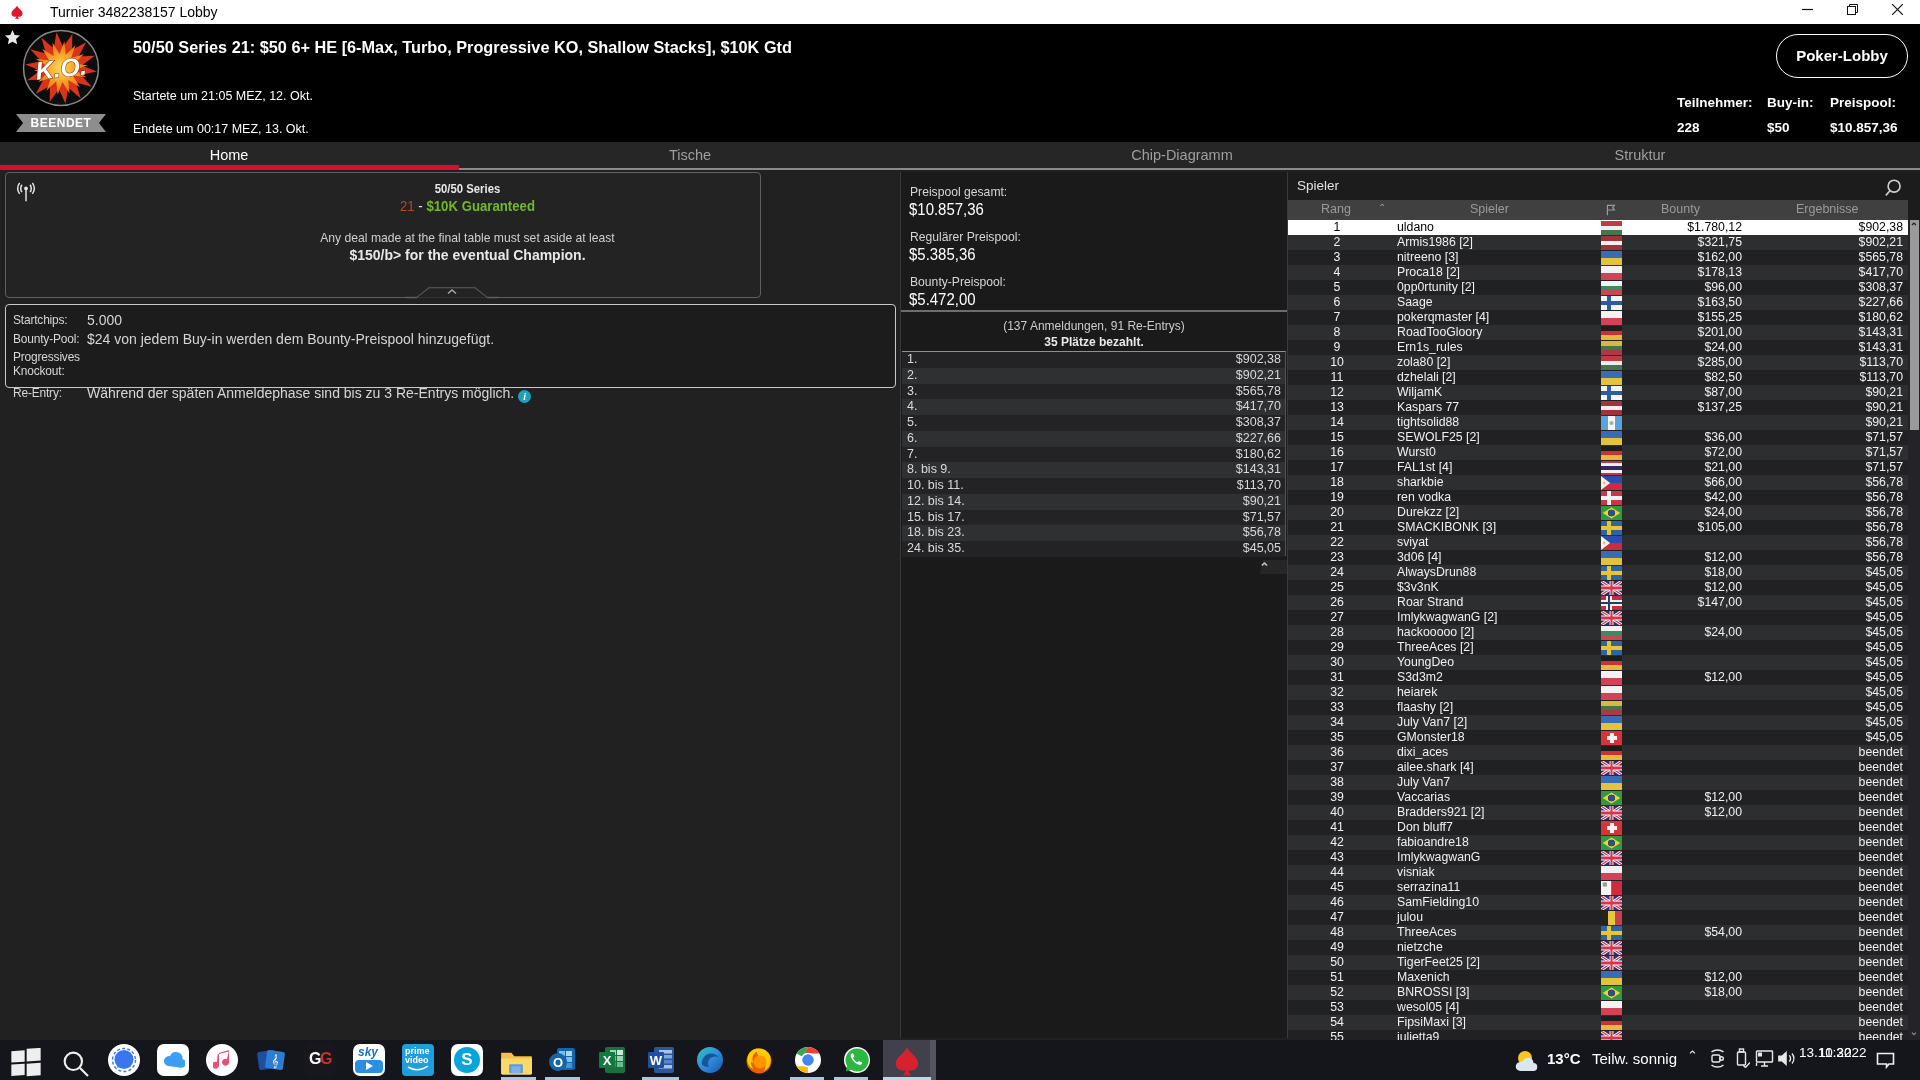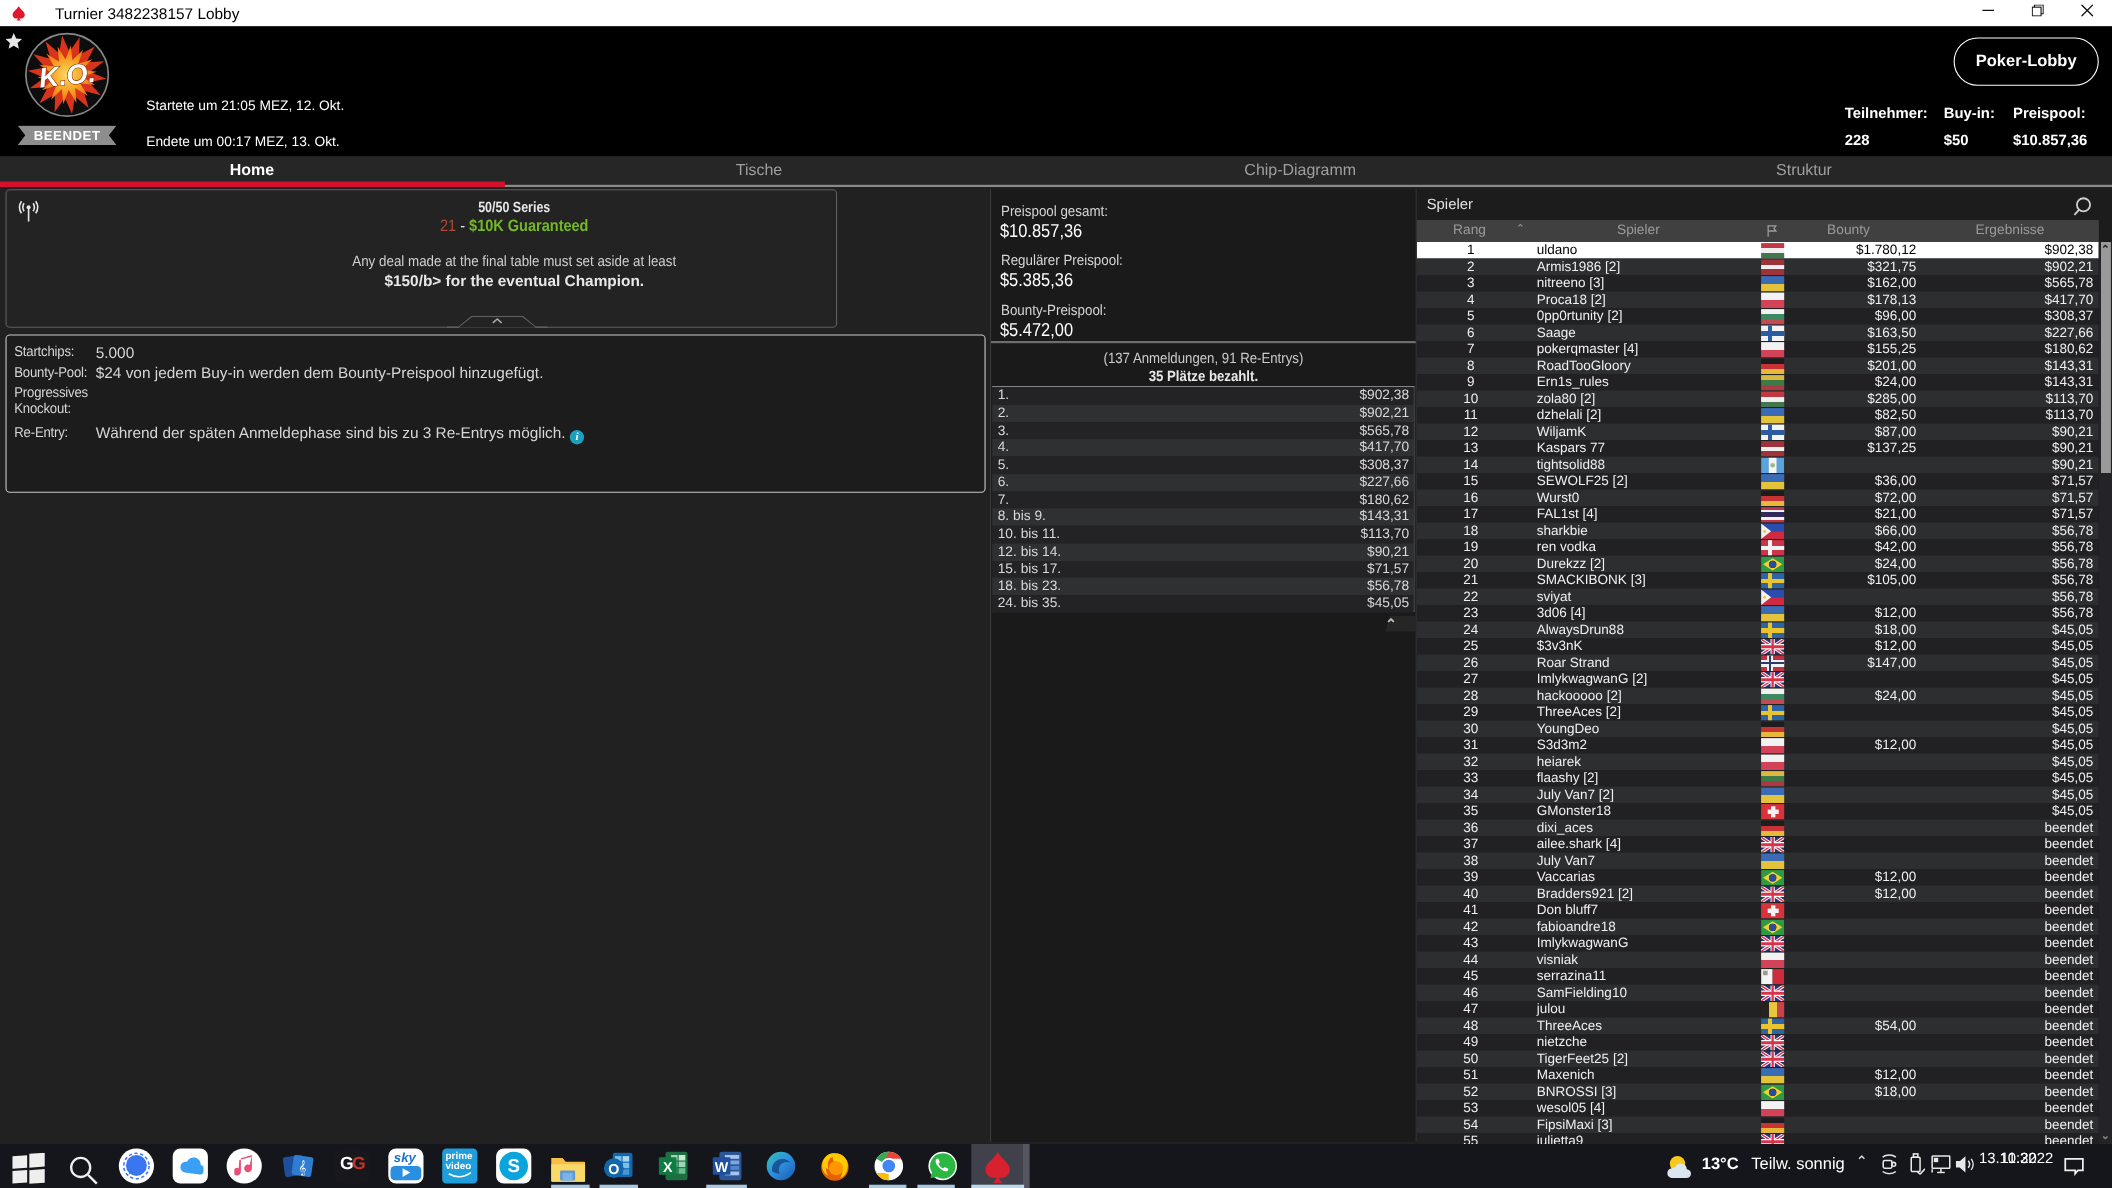--- a/index.html
+++ b/index.html
@@ -16,21 +16,21 @@
 .stat{position:absolute;top:71px;font-size:13.5px;font-weight:bold}
 .statv{position:absolute;top:96px;font-size:13.5px;font-weight:bold}
 .ribbon{position:absolute;left:16px;top:90px;width:90px;height:18px;background:#8d8d8d;color:#fff;font-size:12px;font-weight:bold;letter-spacing:.5px;text-align:center;line-height:18px;clip-path:polygon(0 0,100% 0,calc(100% - 7px) 50%,100% 100%,0 100%,7px 50%)}
 
 .tabbar{position:absolute;left:0;top:142px;width:1920px;height:28px;background:#262626}
 .tabbar .gl{position:absolute;left:0;bottom:0;width:1920px;height:2px;background:#8a8a8a}
 .tabbar .rl{position:absolute;left:0;bottom:0;width:459px;height:5px;background:#d50f2e}
 .tab{position:absolute;top:5px;font-size:14.5px;color:#9f9f9f;width:200px;text-align:center}
 
 .box1{position:absolute;left:5px;top:172px;width:756px;height:126px;background:#232323;border:1px solid #606060;border-radius:4px;color:#e8e8e8}
-.box2{position:absolute;left:5px;top:304px;width:891px;height:144px;background:#1c1c1c;border:1px solid #c9c9c9;border-radius:4px;color:#dcdcdc}
+.box2{position:absolute;left:5px;top:304px;width:891px;height:84px;background:#1c1c1c;border:1px solid #c9c9c9;border-radius:4px;color:#dcdcdc}
 .bc{left:32px;width:859px;text-align:center;position:absolute;font-size:13.5px}
 .lbl{position:absolute;left:7px;font-size:13px;color:#d6d6d6;letter-spacing:-0.2px;transform:scaleX(.92);transform-origin:0 50%}
 .val{position:absolute;left:81px;font-size:14px;color:#d6d6d6}
 .info{display:inline-block;width:13px;height:13px;border-radius:50%;background:#1f9fbe;color:#fff;font-size:10px;font-weight:bold;text-align:center;line-height:13px;vertical-align:-2px;font-family:"Liberation Serif",serif;font-style:italic}
 
 .mid{position:absolute;left:900px;top:172px;width:388px;height:866px;background:#1a1a1a;border-left:1px solid #3a3a3a;border-right:1px solid #3a3a3a;box-sizing:border-box;color:#d6d6d6}
 .mid .l1{position:absolute;left:9px;font-size:13.5px;transform:scaleX(.9);transform-origin:0 50%}
 .mid .l2{position:absolute;left:8px;font-size:17px;color:#fff;transform:scaleX(.88);transform-origin:0 50%}
 .mid .ctr{position:absolute;width:100%;text-align:center;font-size:13.5px;transform:scaleX(.89)}
 .mdiv{position:absolute;left:0;top:138px;width:386px;height:1.5px;background:#6e6e6e}
@@ -115,34 +115,35 @@
           <stop offset="0.55" stop-color="#f6a023"></stop>
           <stop offset="1" stop-color="#ec6c13"></stop>
         </radialGradient>
       </defs>
    <circle cx="39" cy="39" r="37.5" fill="#0d0d0d" stroke="#888" stroke-width="1.5"></circle>
    <polygon fill="#d8341c" points="72.8,26.7 59.8,36.4 74.8,42.6 58.9,45.7 69.7,57.7 54.0,53.6 58.6,69.2 46.2,58.7 43.5,74.7 36.9,59.9 27.6,73.1 28.1,56.9 13.9,64.8 21.4,50.4 5.2,51.3 18.2,41.6 3.2,35.4 19.1,32.3 8.3,20.3 24.0,24.4 19.4,8.8 31.8,19.3 34.5,3.3 41.1,18.1 50.4,4.9 49.9,21.1 64.1,13.2 56.6,27.6"></polygon>
    <polygon fill="url(#kg)" points="65.9,36.3 52.9,40.7 64.4,48.2 50.8,46.6 57.9,58.3 46.3,50.9 47.6,64.6 40.4,52.9 35.6,65.8 34.2,52.2 24.4,61.7 29.0,48.8 16.0,53.1 25.7,43.5 12.1,41.7 25.1,37.3 13.6,29.8 27.2,31.4 20.1,19.7 31.7,27.1 30.4,13.4 37.6,25.1 42.4,12.2 43.8,25.8 53.6,16.3 49.0,29.2 62.0,24.9 52.3,34.5"></polygon>
    <text x="39" y="48" font-size="25" font-weight="bold" font-style="italic" fill="#fff" text-anchor="middle" stroke="#7a2a08" stroke-width="1" paint-order="stroke" transform="rotate(-6 39 39)">K.O.</text>
  </svg>
  <div class="ribbon">BEENDET</div>
+ <div class="htitle">50/50 Series 21: $50 6+ HE [6-Max, Turbo, Progressive KO, Shallow Stacks], $10K Gtd</div>
  <div class="hdate1">Startete um 21:05 MEZ, 12. Okt.</div>
  <div class="hdate2">Endete um 00:17 MEZ, 13. Okt.</div>
  <div class="plobby">Poker-Lobby</div>
  <span class="stat" style="left:1677px">Teilnehmer:</span>
  <span class="stat" style="left:1767px">Buy-in:</span>
  <span class="stat" style="left:1830px">Preispool:</span>
  <span class="statv" style="left:1677px">228</span>
  <span class="statv" style="left:1767px">$50</span>
  <span class="statv" style="left:1830px">$10.857,36</span>
 </div>
 <div class="tabbar">
  <div class="gl"></div>
     <div class="rl"></div>
- <div class="tab" style="left:129px;color:#fff;font-weight:bold">Home</div>
+ <div class="tab" style="left:129px;color:#fff;font-weight:normal">Home</div>
  <div class="tab" style="left:590px">Tische</div>
  <div class="tab" style="left:1082px">Chip-Diagramm</div>
  <div class="tab" style="left:1540px">Struktur</div>
 </div>
 <div class="abs" style="left:0;top:170px;width:1920px;height:870px;background:#212121"></div>
 <div class="box1">
  <svg class="abs" style="left:9px;top:9px" width="22" height="22" viewBox="0 0 24 24" fill="none" stroke="#e8e8e8" stroke-width="1.6">
       <path d="M12 8 v13"></path>
       <circle cx="12" cy="7" r="2" fill="#e8e8e8" stroke="none"></circle>
       <path d="M7.5 3 a7.5 7.5 0 0 0 0 8 M16.5 3 a7.5 7.5 0 0 1 0 8 M5 1 a10.5 10.5 0 0 0 0 12 M19 1 a10.5 10.5 0 0 1 0 12"></path>

